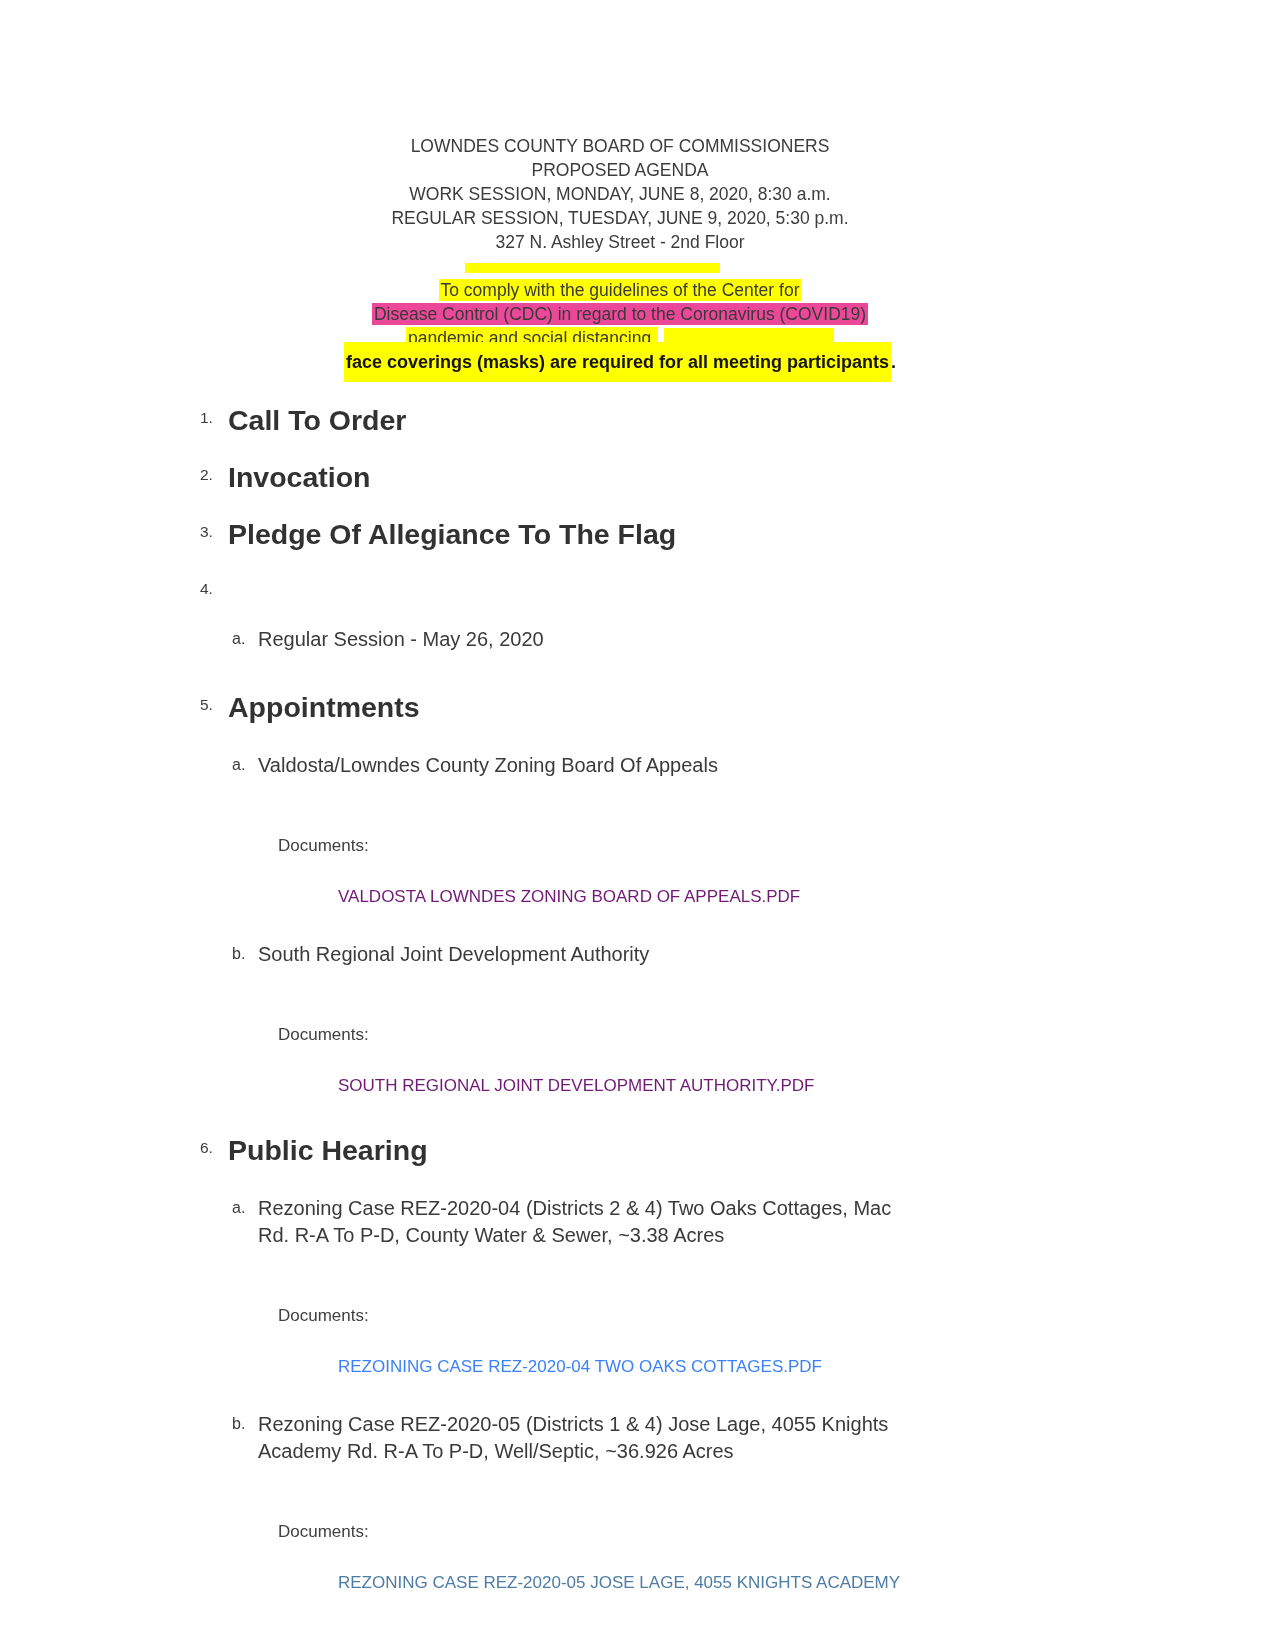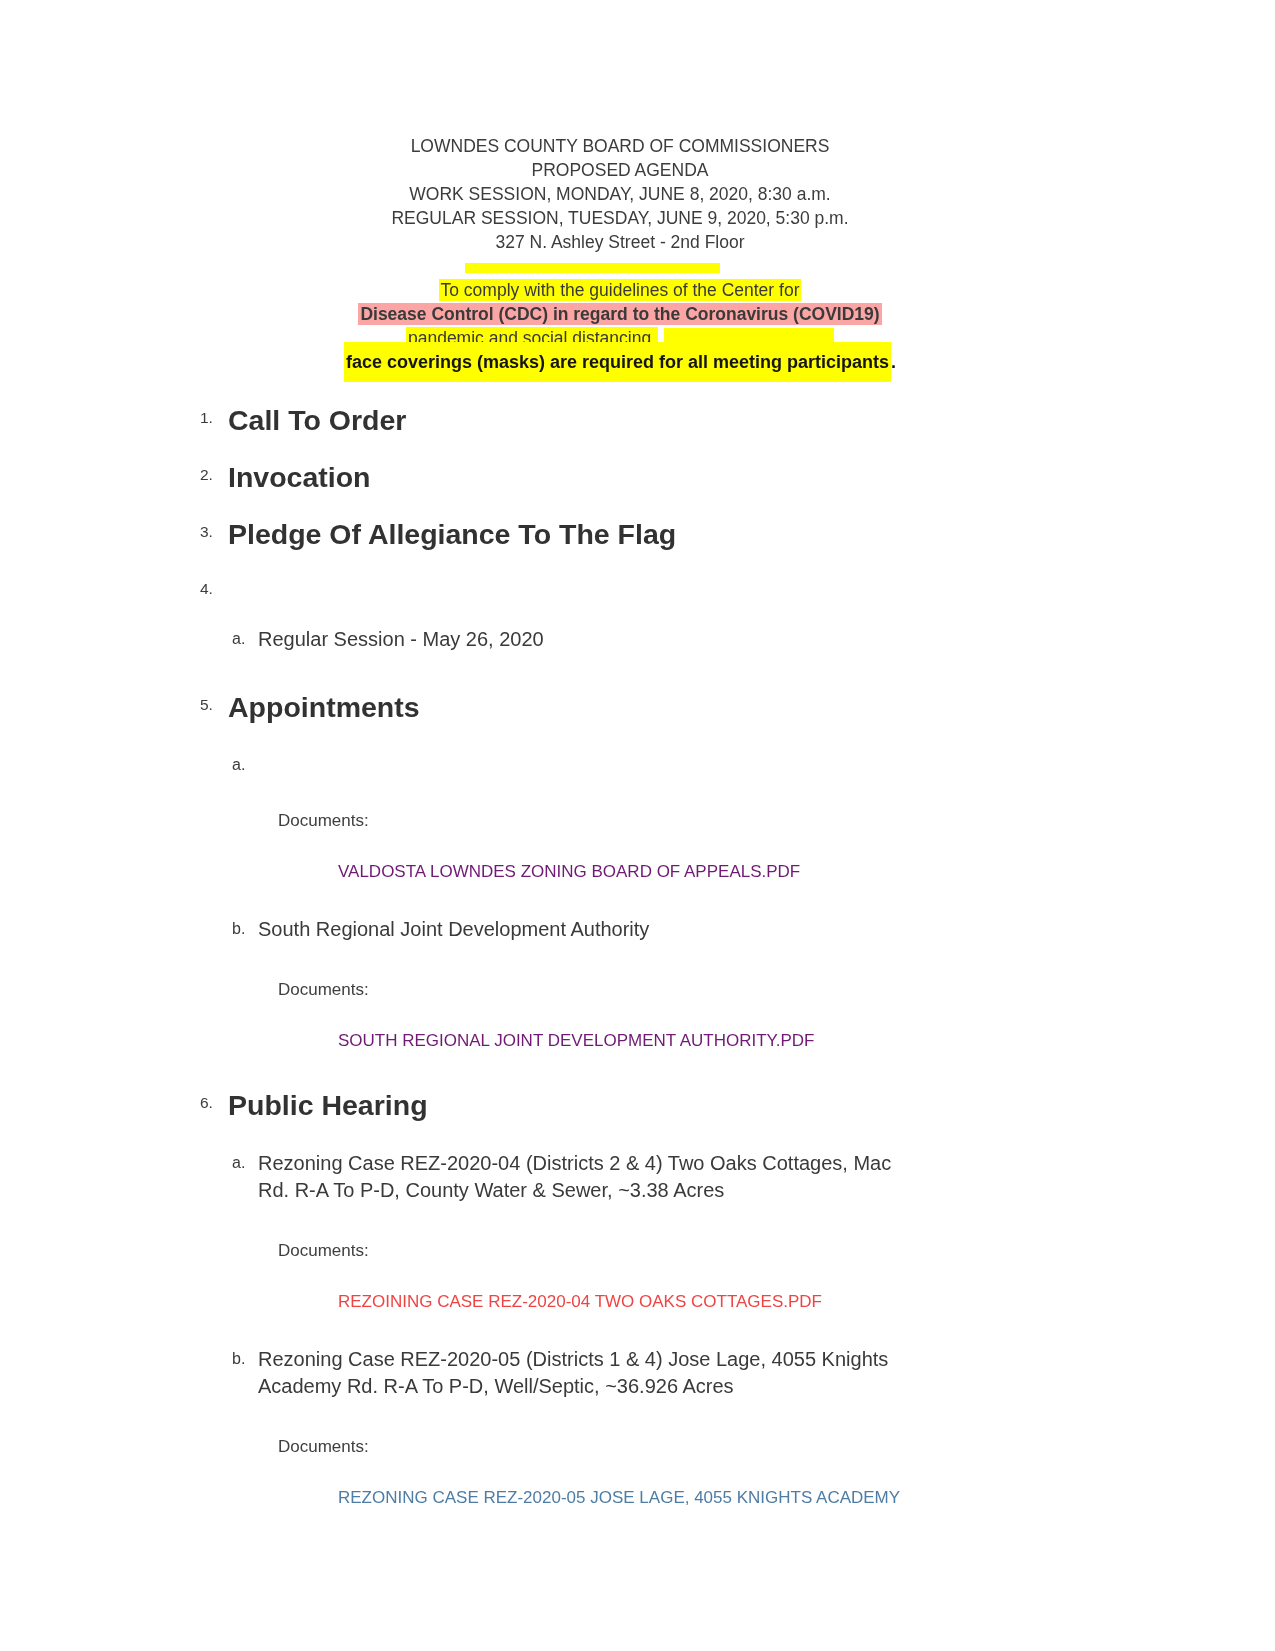--- a/index.html
+++ b/index.html
@@ -90,21 +90,21 @@
   }
   .sub-text {
     font-size: 20px;
     line-height: 27px;
     color: #3a3a3a;
     max-width: 745px;
   }
   .sub-text .line:empty { display: none; }
   .doc-label {
     margin-left: 278px;
-    margin-top: 36px;
+    margin-top: 56px;
     font-size: 17px;
     line-height: 21px;
     color: #3f3f3f;
   }
   .doc-link {
     display: block;
     margin-left: 338px;
     margin-top: 30px;
     font-size: 17px;
     line-height: 21px;
@@ -122,21 +122,21 @@
     <div class="header-line">LOWNDES COUNTY BOARD OF COMMISSIONERS</div>
     <div class="header-line">PROPOSED AGENDA</div>
     <div class="header-line">WORK SESSION, MONDAY, JUNE 8, 2020, 8:30 a.m.</div>
     <div class="header-line">REGULAR SESSION, TUESDAY, JUNE 9, 2020, 5:30 p.m.</div>
     <div class="header-line">327 N. Ashley Street - 2nd Floor</div>
   </div>
 
   <div class="center-col notice-block">
     <div class="hl-strip" style="background-color: rgb(255, 255, 0);"></div>
     <div class="notice-line"><span class="hl" style="background-color: rgb(255, 255, 0);">To comply with the guidelines of the Center for</span></div>
-    <div class="notice-line"><span class="hl" style="background-color: #fca5a5; font-weight: bold;">Disease Control (CDC) in regard to the Coronavirus (COVID19)</span></div>
+    <div class="notice-line"><span class="hl" style="background-color: #ec4899;">Disease Control (CDC) in regard to the Coronavirus (COVID19)</span></div>
     <div class="notice-line"><span class="hl" style="background-color: rgb(255, 255, 0);">pandemic and social distancing,</span><span class="hl-tail" style="background-color: rgb(255, 255, 0);"></span></div>
     <div class="notice-bold"><span class="hl" style="background-color: rgb(255, 255, 0);">face coverings (masks) are required for all meeting participants</span><span>.</span></div>
   </div>
 
   <div class="section first">
     <span class="sec-num">1.</span>
     <span class="sec-title">Call To Order</span>
   </div>
 
   <div class="section">
@@ -156,20 +156,21 @@
     <span class="sub-letter">a.</span>
     <span class="sub-text"><span class="line">Regular Session - May 26, 2020</span></span>
   </div>
 
   <div class="section section-gap">
     <span class="sec-num">5.</span>
     <span class="sec-title">Appointments</span>
   </div>
   <div class="sub-item">
     <span class="sub-letter">a.</span>
+    <span class="sub-text"><span class="line">Valdosta/Lowndes County Zoning Board Of Appeals</span></span>
   </div>
   <div class="doc-label">Documents:</div>
   <a class="doc-link" style="color: #701a75;">VALDOSTA LOWNDES ZONING BOARD OF APPEALS.PDF</a>
 
   <div class="sub-item after-link">
     <span class="sub-letter">b.</span>
     <span class="sub-text"><span class="line">South Regional Joint Development Authority</span></span>
   </div>
   <div class="doc-label">Documents:</div>
   <a class="doc-link" style="color: #701a75;">SOUTH REGIONAL JOINT DEVELOPMENT AUTHORITY.PDF</a>
@@ -179,21 +180,21 @@
     <span class="sec-title">Public Hearing</span>
   </div>
   <div class="sub-item">
     <span class="sub-letter">a.</span>
     <span class="sub-text">
       <span class="line">Rezoning Case REZ-2020-04 (Districts 2 &amp; 4) Two Oaks Cottages, Mac</span><br>
       <span class="line">Rd. R-A To P-D, County Water &amp; Sewer, ~3.38 Acres</span>
     </span>
   </div>
   <div class="doc-label">Documents:</div>
-  <a class="doc-link" style="color: #ef4444;">REZOINING CASE REZ-2020-04 TWO OAKS COTTAGES.PDF</a>
+  <a class="doc-link" style="color: #3b82f6;">REZOINING CASE REZ-2020-04 TWO OAKS COTTAGES.PDF</a>
 
   <div class="sub-item after-link">
     <span class="sub-letter">b.</span>
     <span class="sub-text">
       <span class="line">Rezoning Case REZ-2020-05 (Districts 1 &amp; 4) Jose Lage, 4055 Knights</span><br>
       <span class="line">Academy Rd. R-A To P-D, Well/Septic, ~36.926 Acres</span>
     </span>
   </div>
   <div class="doc-label">Documents:</div>
   <a class="doc-link" style="color: rgb(77, 124, 164);">REZONING CASE REZ-2020-05 JOSE LAGE, 4055 KNIGHTS ACADEMY</a>

